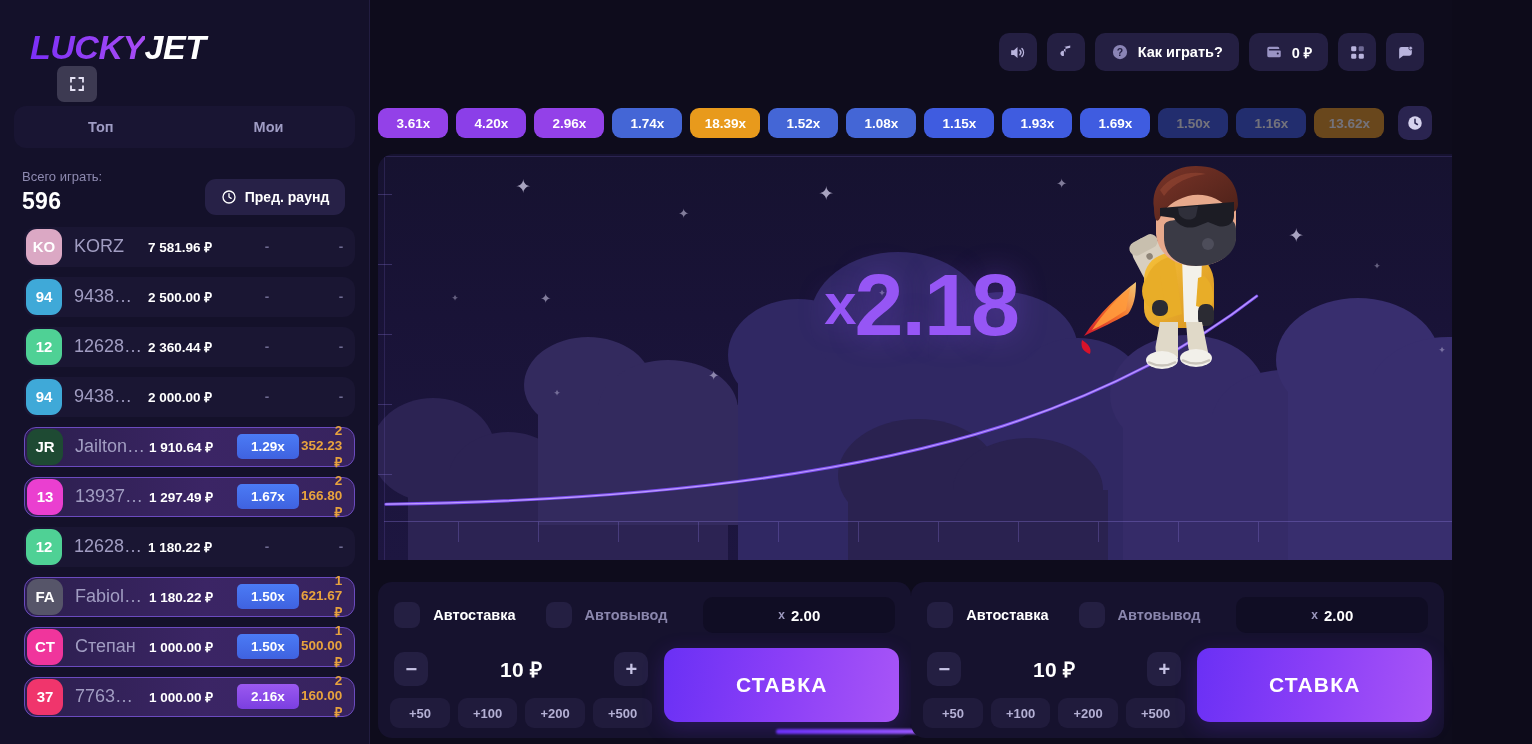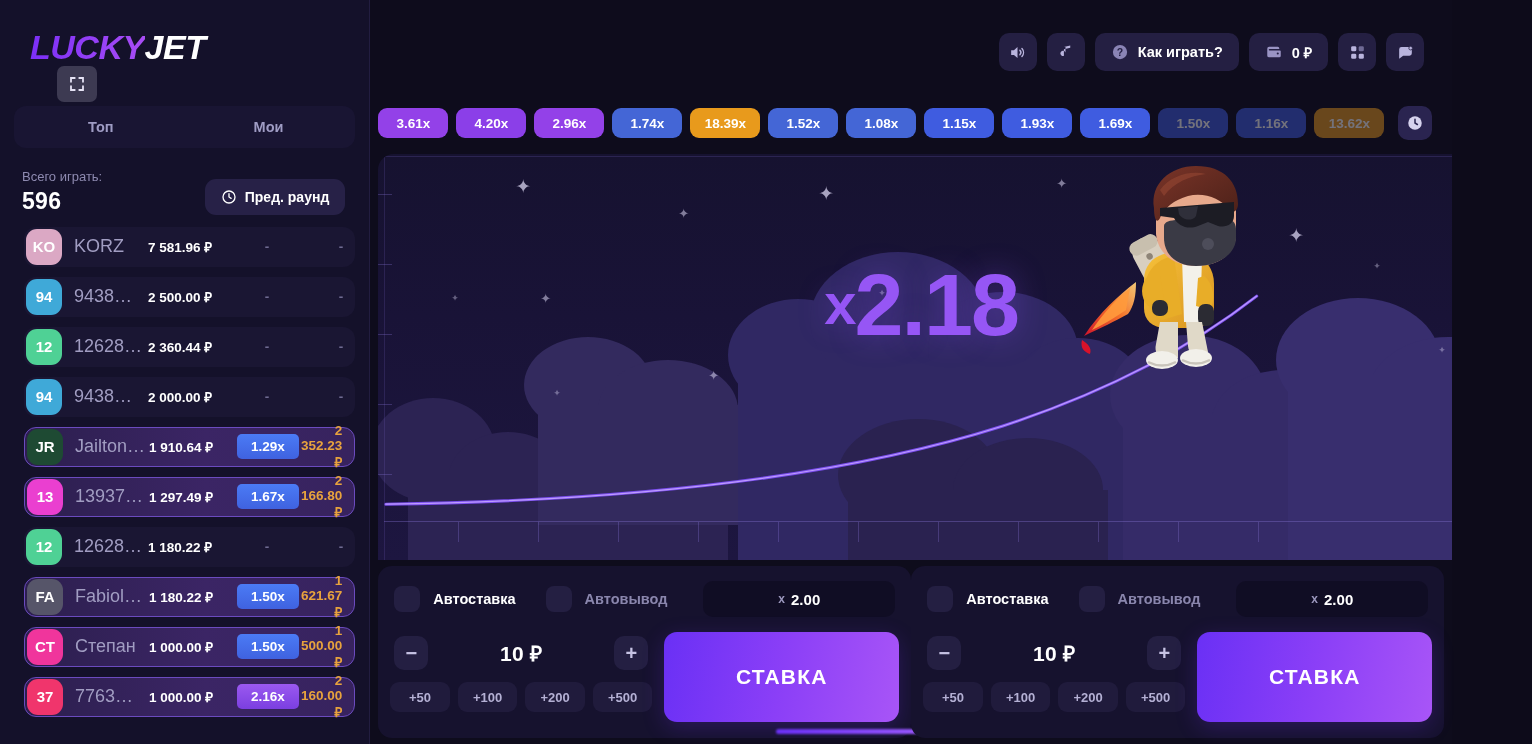--- a/index.html
+++ b/index.html
@@ -151,21 +151,21 @@
   }
   .mult-display .x { font-size: 58px; vertical-align: 11px; }
 
   .trail {
     position: absolute; left: 0; bottom: 0; width: 100%; height: 100%;
   }
 
   .hero { position: absolute; left: 700px; top: 10px; width: 168px; height: 205px; }
 
   
-  .panels { height: 184px; display: flex; gap: 0; padding: 6px 8px 6px 8px; }
+  .panels { height: 184px; display: flex; gap: 0; padding: 22px 8px 6px 8px; }
   .panel {
     flex: 1; background: #16122e; border-radius: 14px; position: relative;
     display: flex; flex-direction: column; padding: 8px;
   }
   .panel-top { display: flex; align-items: center; height: 50px; padding: 0 8px; gap: 0; }
   .checkbox {
     width: 26px; height: 26px; border-radius: 8px; background: #241f42; flex: none;
   }
   .panel-top .lab { font-size: 14.5px; font-weight: 700; color: #ffffff; margin-left: 13px; }
   .panel-top .lab.dim { color: #8a86ad; font-weight: 600; }

